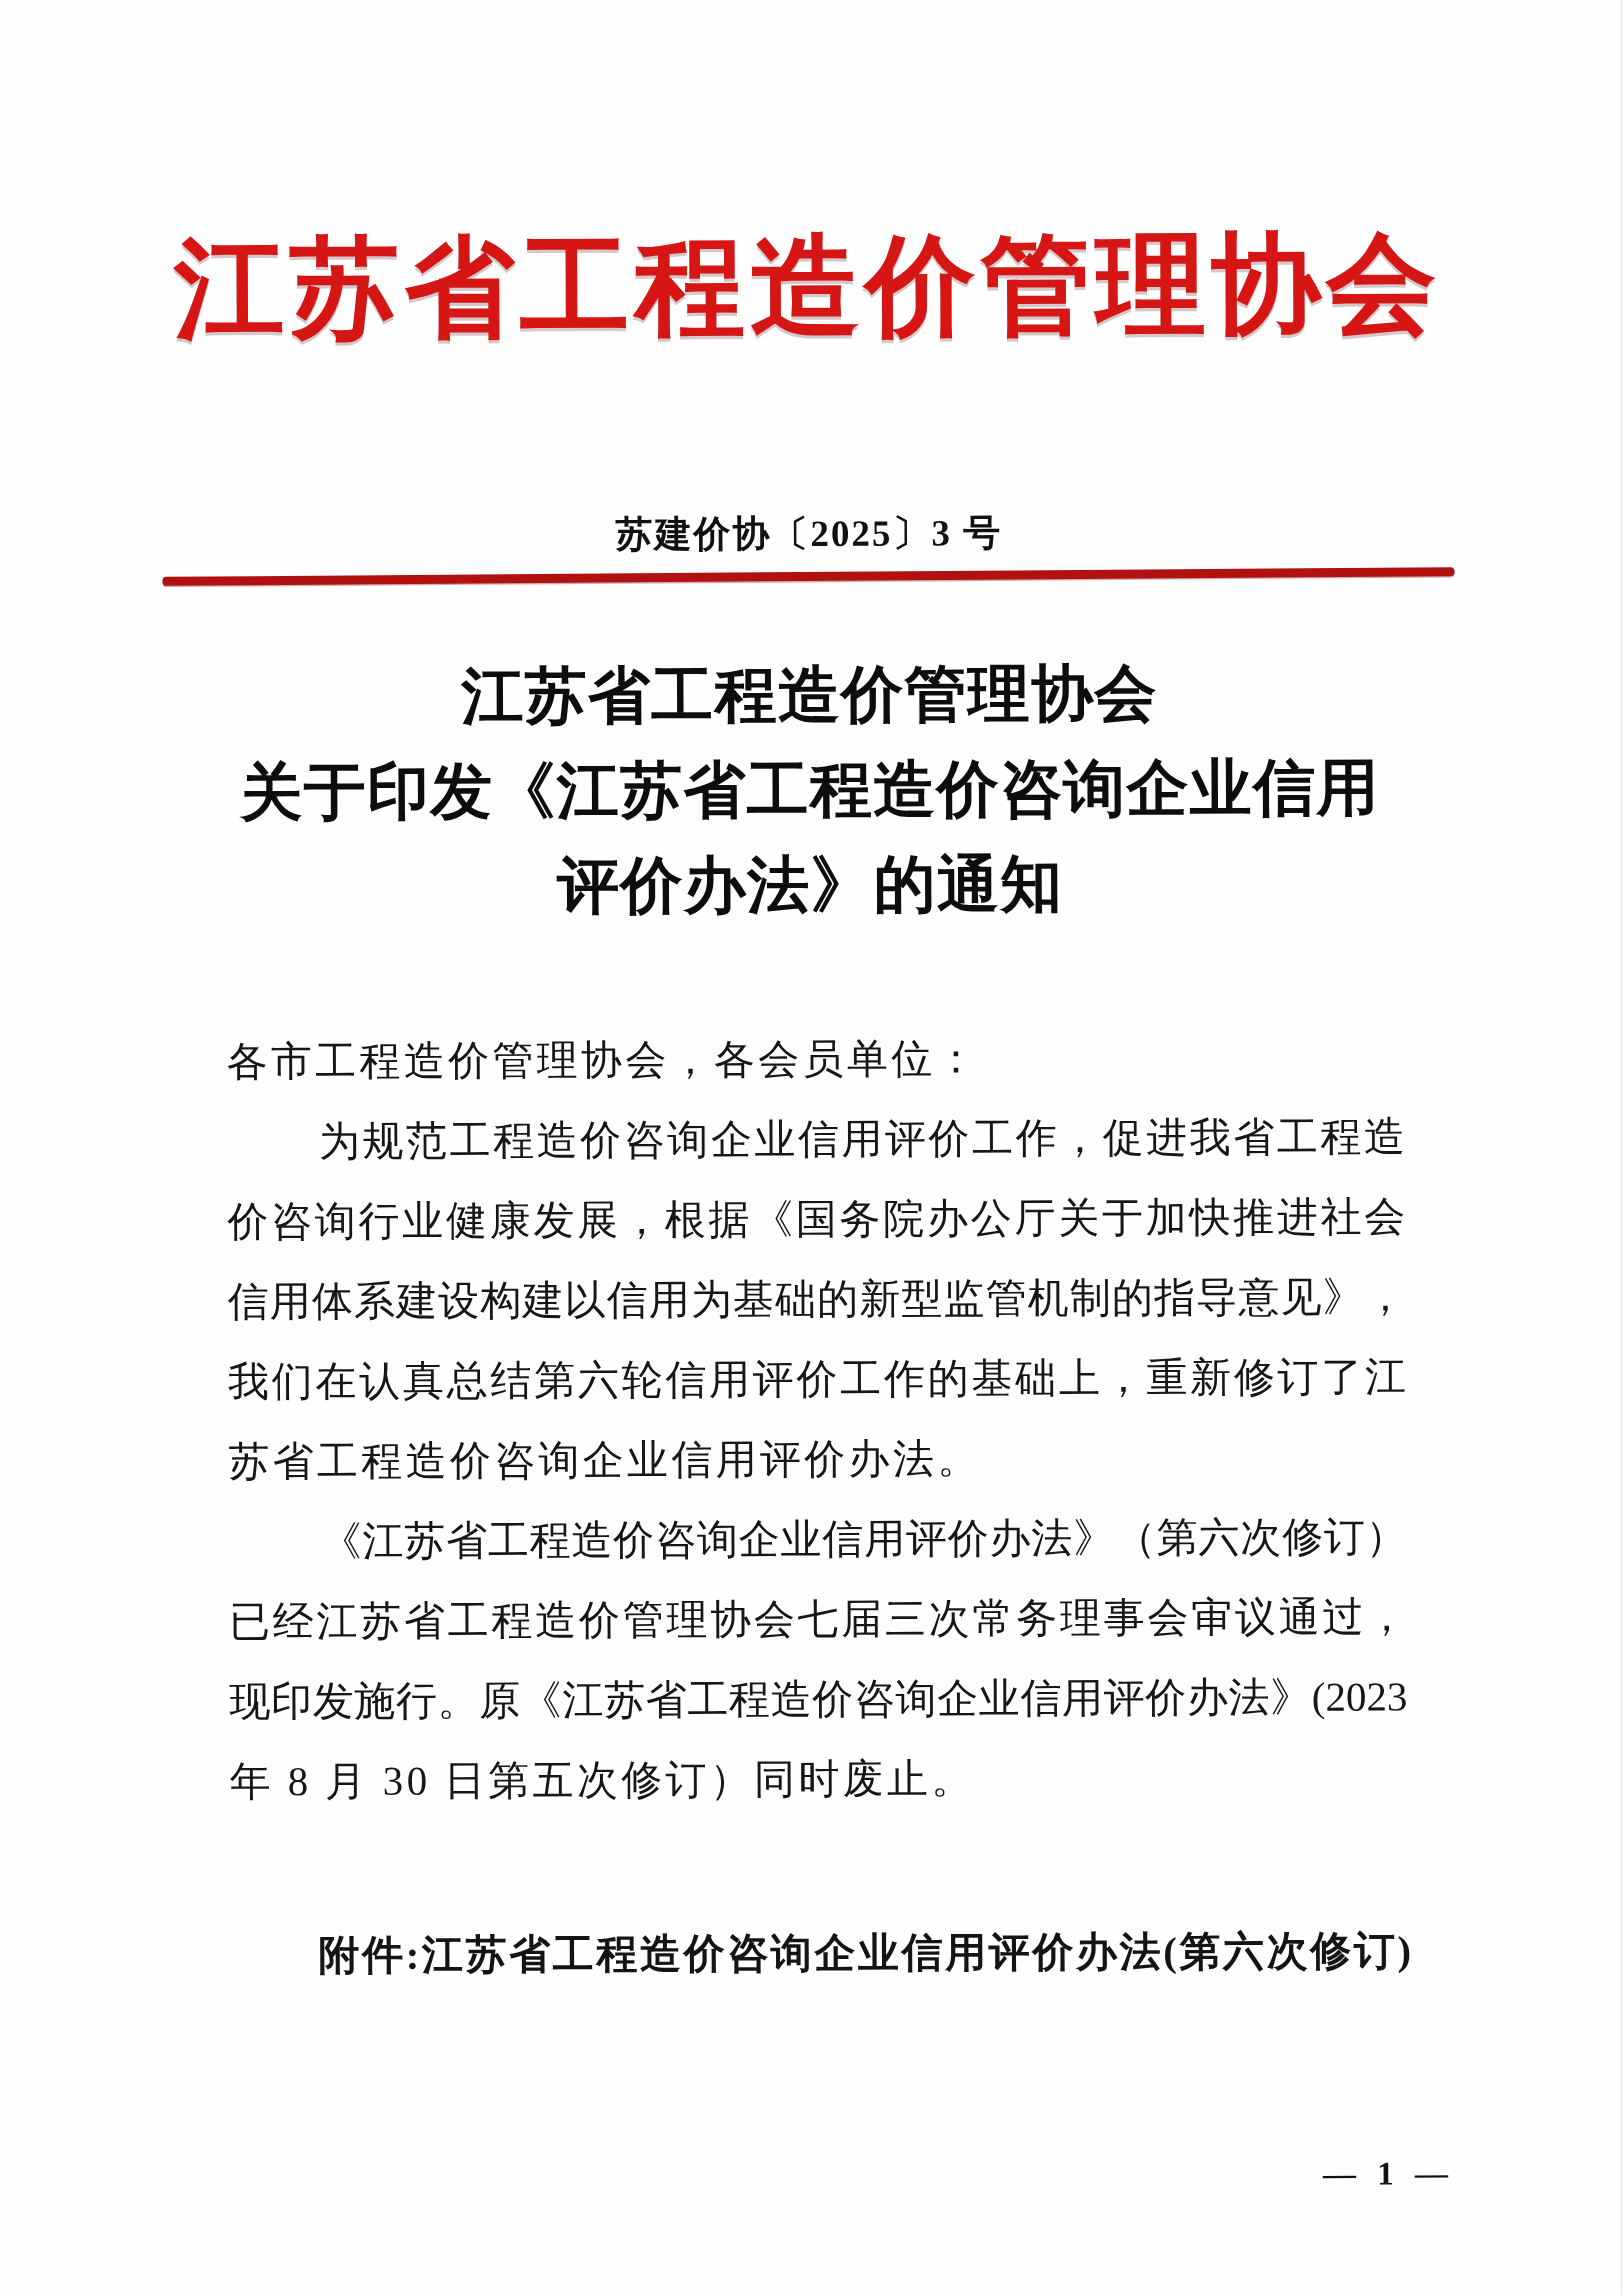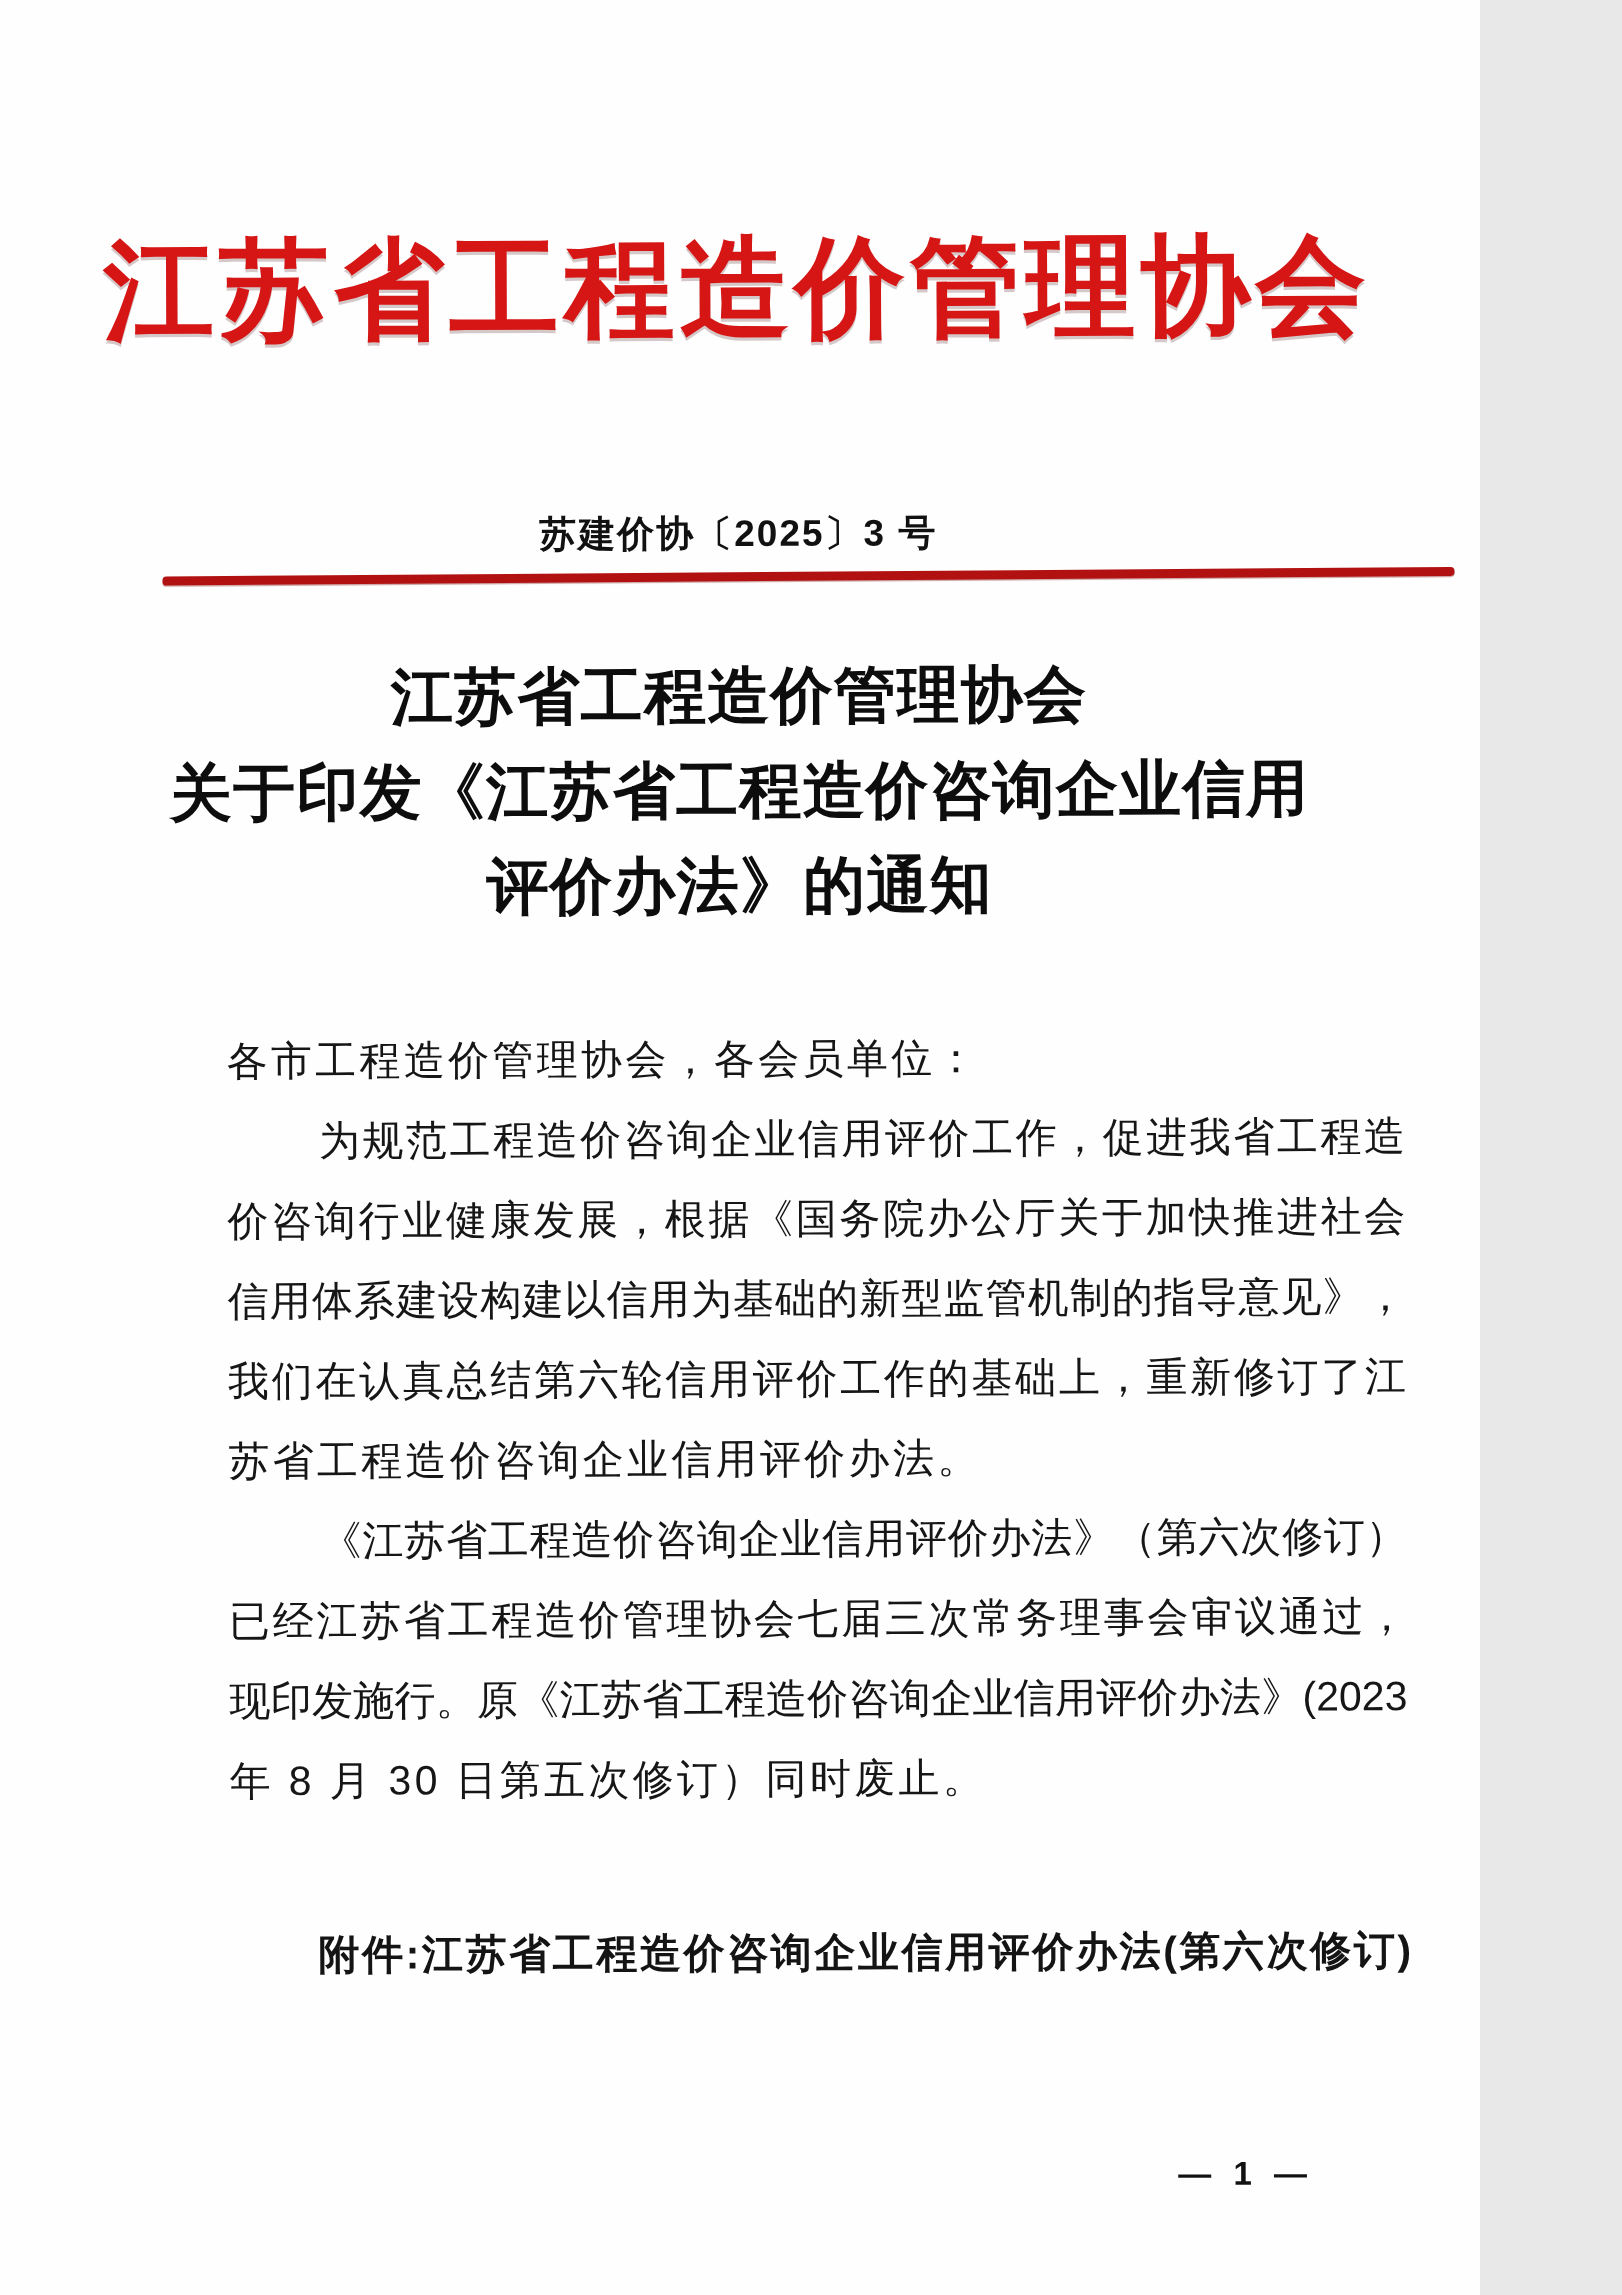--- a/index.html
+++ b/index.html
@@ -1,22 +1,22 @@
 <!DOCTYPE html>
 <html style="font-size:10.5px"><head>
 <meta charset="utf-8">
 <style>
   html, body { margin: 0; padding: 0; background: #e8e8e8; }
   .page {
     position: relative;
-    width: 1480px;
+    width: 1621px;
     height: 2295px;
     background: #fefefe;
     overflow: hidden;
-    font-family: Liberation Sans, sans-serif;
+    font-family: Liberation Serif, serif;
     color: #1c1c1c;
   }
   .tilt {
     position: absolute;
     inset: 0;
     transform: rotate(-0.25deg);
     transform-origin: 50% 40%;
   }
   .letterhead {
     position: absolute;

